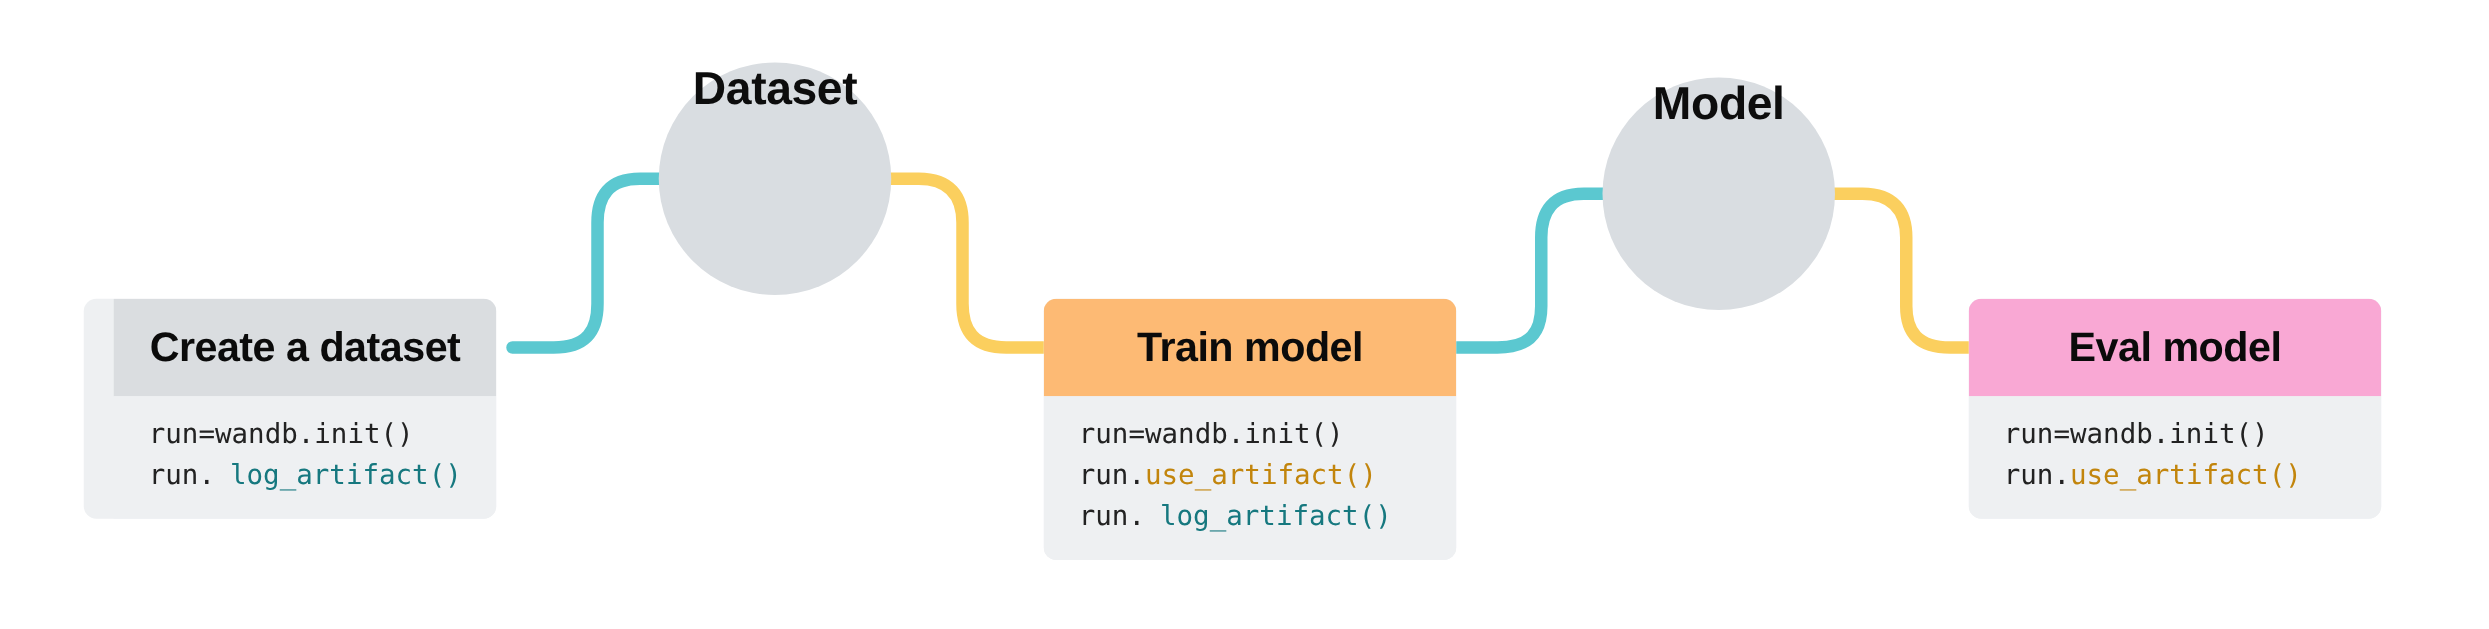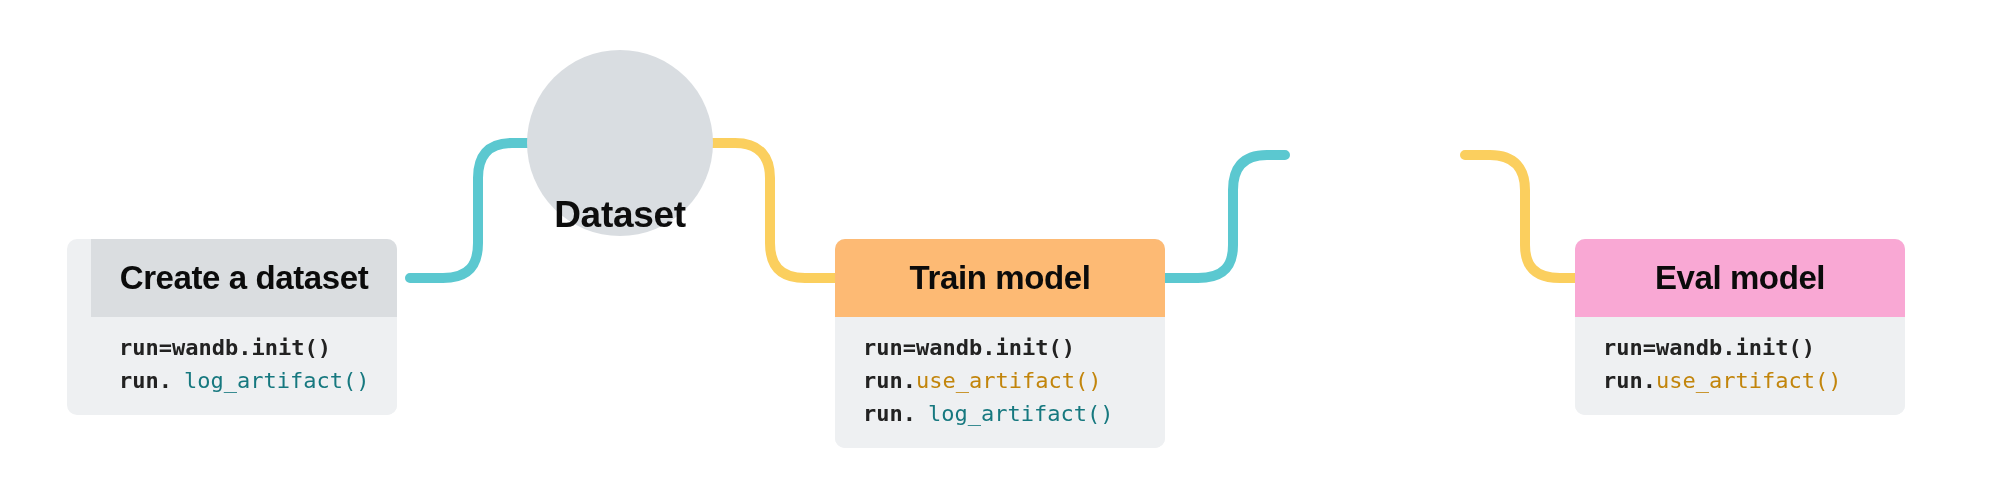--- a/index.html
+++ b/index.html
@@ -12,21 +12,21 @@
   #canvas{position:relative;width:1991px;height:503px;background:#ffffff;}
 
   
   #connectors{position:absolute;left:0;top:0;width:1991px;height:503px;z-index:1;}
 
   
   .artifact-node{
     position:absolute;z-index:2;
     border-radius:50%;
     background:#d9dde1;
-    display:flex;align-items:flex-end;justify-content:center;
+    display:flex;align-items:flex-start;justify-content:center;
   }
   .artifact-label{
     font-size:37px;
     font-weight:600;
     color:#0d0d0d;
     letter-spacing:-0.3px;
     white-space:nowrap;
     font-family:"Liberation Sans", sans-serif;
   }
 
@@ -59,21 +59,21 @@
     box-sizing:border-box;
   }
   .code-line{
     font-family:"DejaVu Sans Mono", monospace;
     font-size:22px;
     line-height:33px;
     color:#222222;
     white-space:nowrap;
     letter-spacing:0px;
   }
-  .tok-plain{color:#222222;font-weight:bold;}
+  .tok-plain{color:#222222;}
   .tok-log{color:#16787f;margin-left:12px;}
   .tok-use{color:#c2850c;}
 </style>
 </head>
 <body>
 
 <div id="canvas">
 
   <svg id="connectors" viewBox="0 0 1991 503" xmlns="http://www.w3.org/2000/svg">
 
@@ -83,20 +83,23 @@
 
     <path d="M 1165 278 L 1198 278 C 1225 278 1233 265 1233 245 L 1233 190 C 1233 169 1242 155 1267 155 L 1285 155" fill="none" stroke="#5bc8d0" stroke-width="10" stroke-linecap="round" stroke-linejoin="round"></path>
 
     <path d="M 1465 155 L 1490 155 C 1515 155 1525 169 1525 190 L 1525 245 C 1525 265 1534 278 1560 278 L 1578 278" fill="none" stroke="#fbcf5e" stroke-width="10" stroke-linecap="round" stroke-linejoin="round"></path>
   </svg>
 
   <div class="artifact-node" style="left: 527px; top: 50px; width: 186px; height: 186px; background: rgb(217, 221, 225);">
     <span class="artifact-label">Dataset</span>
   </div>
 
+  <div class="artifact-node" style="left: 1282px; top: 62px; width: 186px; height: 186px; background: rgb(217, 221, 225);">
+    <span class="artifact-label">Model</span>
+  </div>
 
   <div class="step-card" style="left:67px;top:239px;padding-left:24px;">
     <div class="step-header" style="background: rgb(218, 221, 224);">
       <span class="step-title">Create a dataset</span>
     </div>
     <div class="step-body" style="background: rgb(238, 240, 242);">
       <div class="code-line">
         <span class="tok-plain" style="color: rgb(34, 34, 34);">run=wandb.init()</span>
       </div>
       <div class="code-line">

